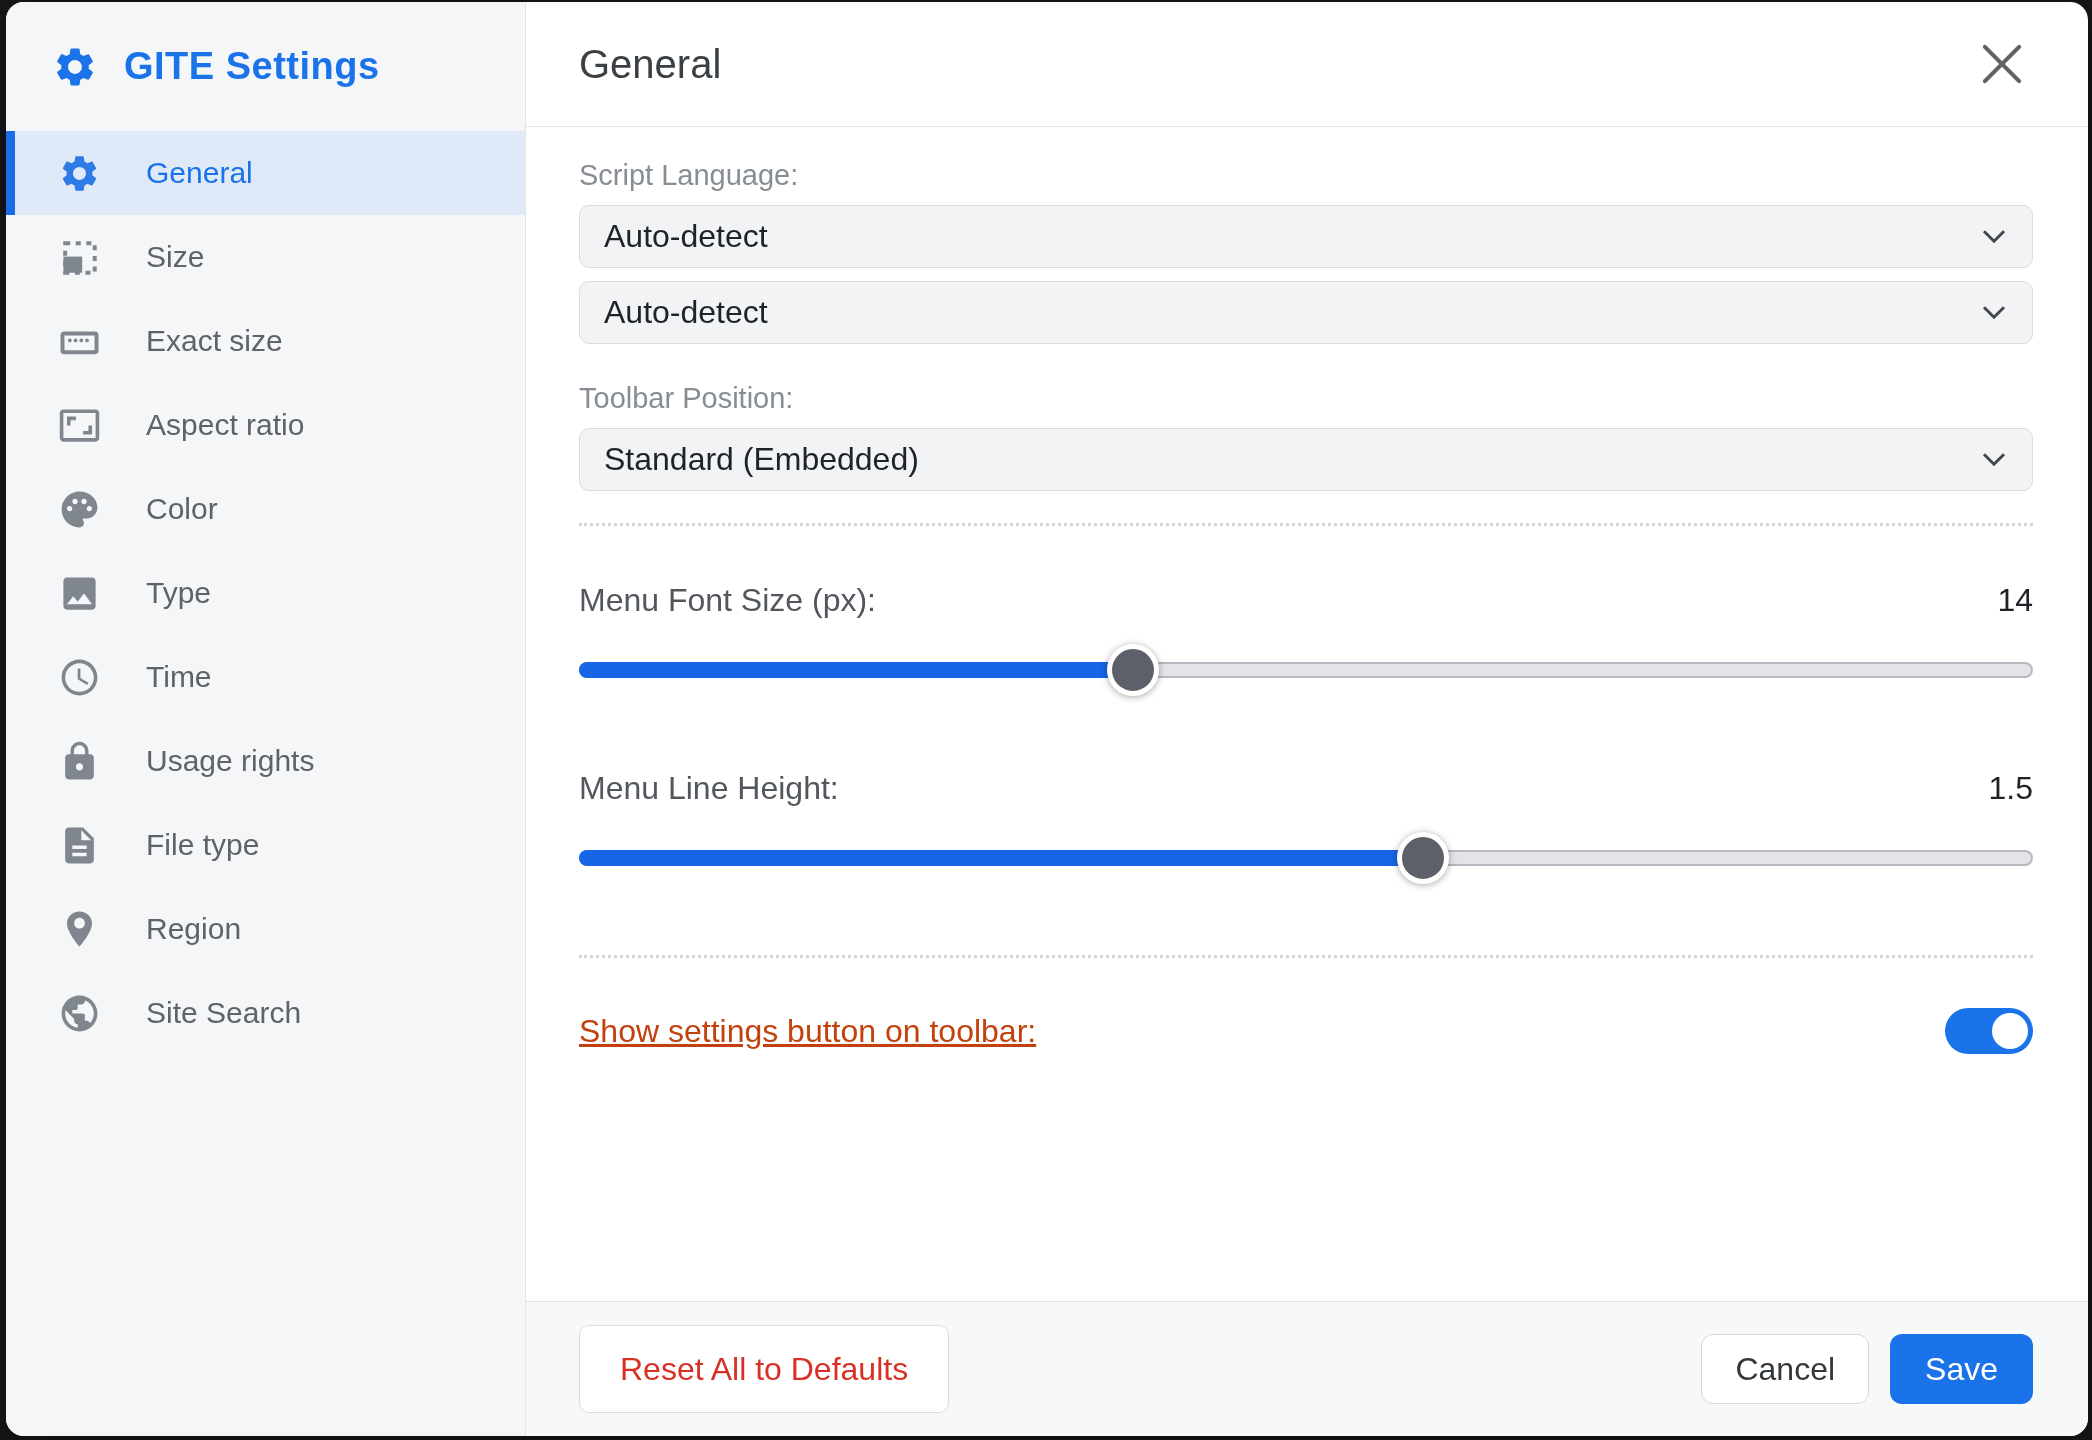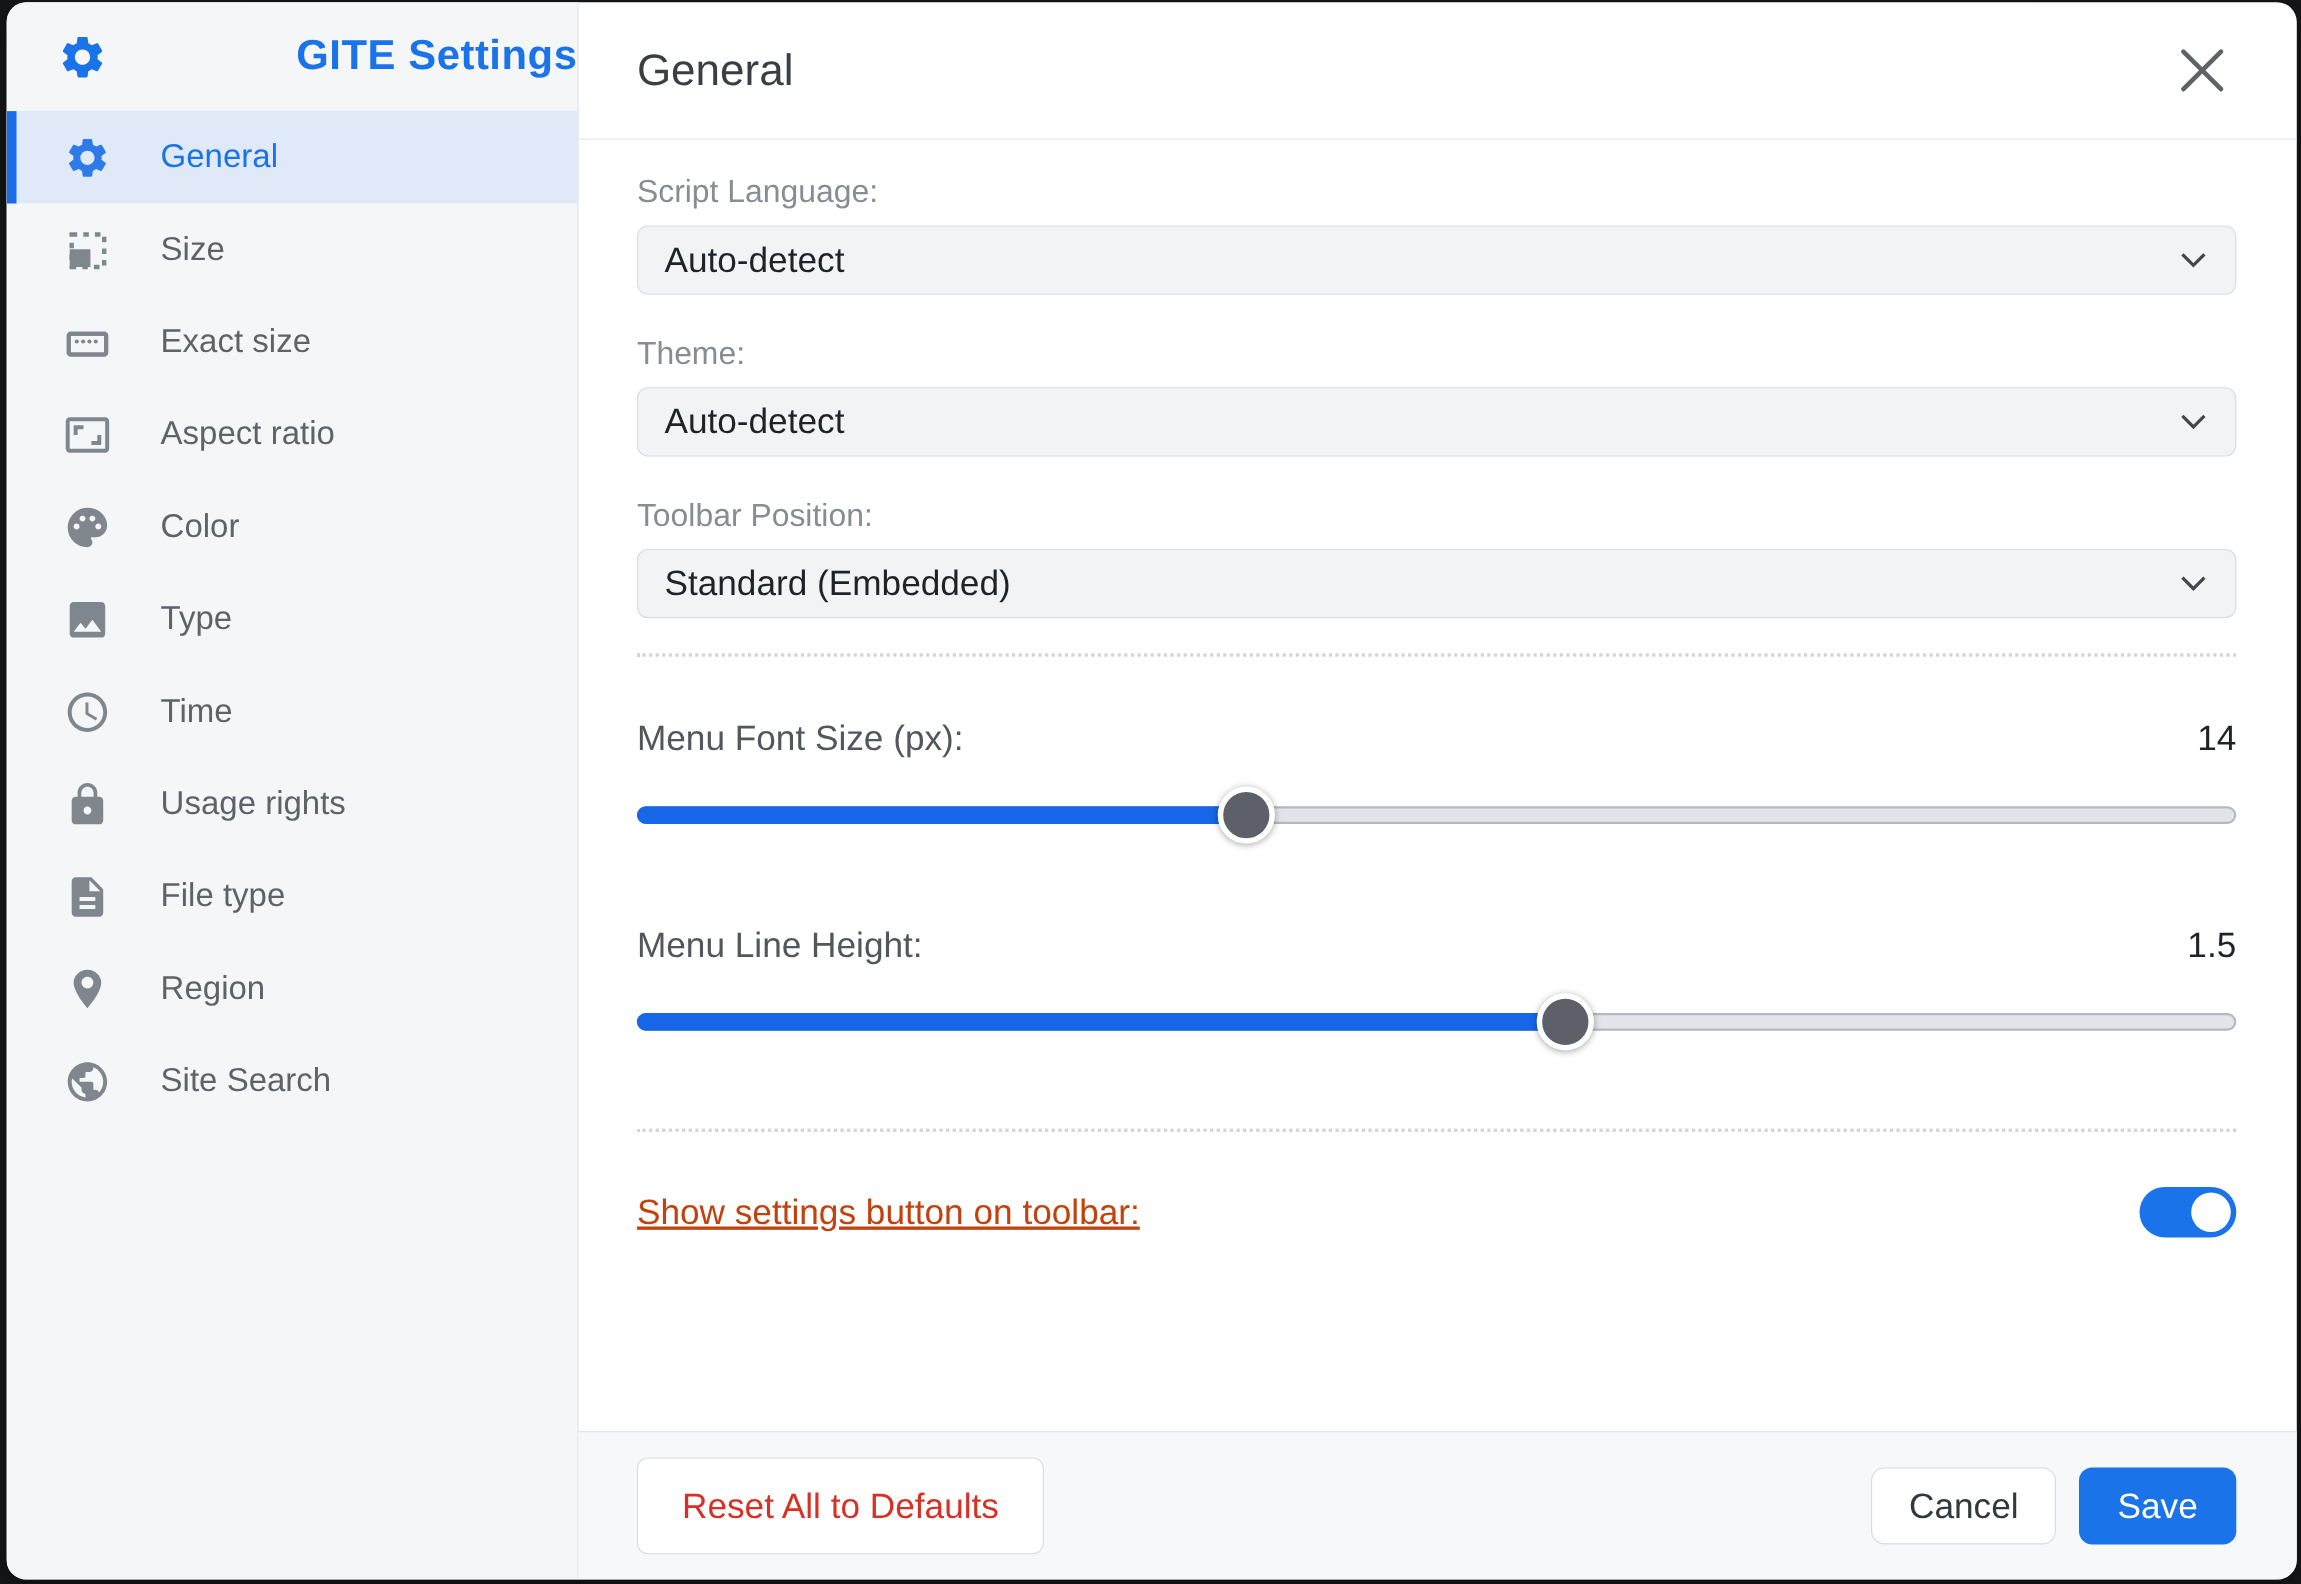--- a/index.html
+++ b/index.html
@@ -4,21 +4,21 @@
 <style>
   html,body{margin:0;padding:0;background:#17181a;}
   .stage{position:relative;width:2092px;height:1440px;background:#17181a;overflow:hidden;
          font-family:"Liberation Sans", sans-serif;}
   .dialog{position:absolute;top:2px;left:6px;right:4px;bottom:4px;background:#ffffff;
           border-radius:18px;overflow:hidden;display:flex;box-shadow:0 6px 40px rgba(0,0,0,.5);}
 
   
   .sidebar{width:519px;flex:none;background:#f4f6f8;border-right:1px solid #e2e4e8;
            display:flex;flex-direction:column;}
-  .sidebar-header{height:99px;flex:none;display:flex;align-items:center;padding-left:46px;justify-content:space-between;}
+  .sidebar-header{height:129px;flex:none;display:flex;align-items:center;padding-left:46px;}
   .sidebar-header .icon{width:46px;height:46px;color:#1a73e8;}
   .app-title{margin-left:26px;font-size:38px;font-weight:bold;color:#1a73e8;letter-spacing:.5px;}
   .nav{flex:1;}
   .nav-item{position:relative;height:84px;display:flex;align-items:center;padding-left:52px;cursor:pointer;}
   .nav-item .icon{width:43px;height:43px;flex:none;color:#7f868e;}
   .nav-label{margin-left:45px;font-size:30px;color:#5f6368;}
   .nav-item.active{background:#e0e9f7;}
   .nav-item.active::before{content:"";position:absolute;left:0;top:0;bottom:0;width:9px;background:#1a6ce8;}
   .nav-item.active .icon{color:#2e7be8;}
   .nav-item.active .nav-label{color:#1a73e8;}
@@ -236,21 +236,20 @@
         <span class="field-label first">Script Language:</span>
         <div class="select">
           <span class="select-value">Auto-detect</span>
           <span class="chevron">
               <svg viewBox="0 0 18 11">
                 <path d="M1.5 1.5 L9 9 L16.5 1.5" fill="none" stroke="currentColor" stroke-width="2.2"></path>
               </svg>
             </span>
         </div>
 
-        <span class="field-label">Theme:</span>
         <div class="select">
           <span class="select-value">Auto-detect</span>
           <span class="chevron">
               <svg viewBox="0 0 18 11">
                 <path d="M1.5 1.5 L9 9 L16.5 1.5" fill="none" stroke="currentColor" stroke-width="2.2"></path>
               </svg>
             </span>
         </div>
 
         <span class="field-label">Toolbar Position:</span>

